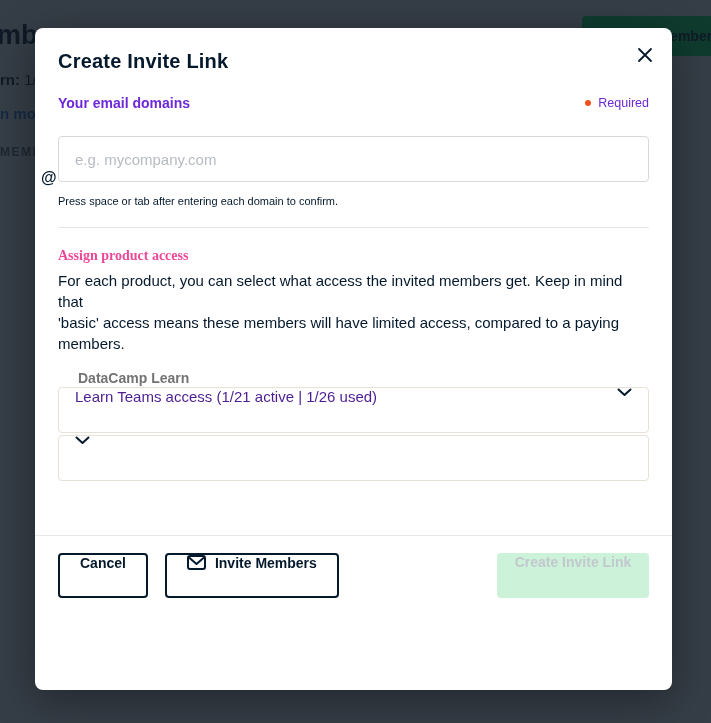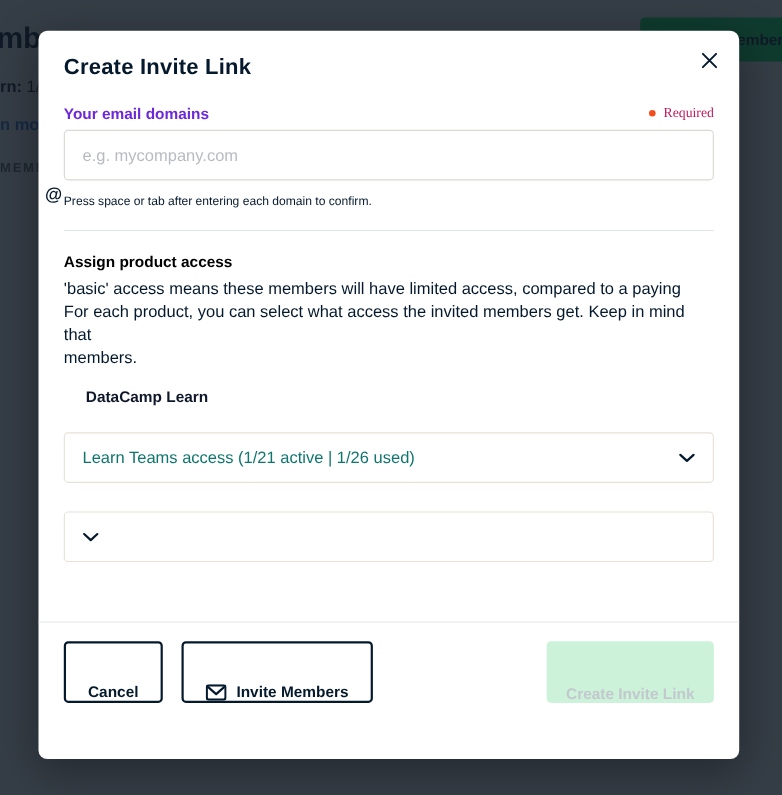--- a/index.html
+++ b/index.html
@@ -36,48 +36,48 @@
   .m-title{margin:0;padding-top:23px;font-size:20px;line-height:20px;font-weight:800;letter-spacing:.2px;}
   .m-close{
     position:absolute;top:15px;right:15px;width:24px;height:24px;
     display:flex;align-items:center;justify-content:center;cursor:pointer;background:none;border:none;padding:0;
   }
   .m-subtitle{margin:14px 0 0 0;font-size:15px;line-height:15px;color:#05192d;}
   .label-row{margin-top:24px;display:flex;align-items:center;justify-content:space-between;height:15px;}
   .f-label{font-size:14px;font-weight:800;color:#6d28d9;}
   .required{display:flex;align-items:center;gap:7px;}
   .required .dot{width:6px;height:6px;border-radius:50%;background:#f1501e;}
-  .required .txt{font-size:12.5px;color:#be185d;font-family:Liberation Serif, serif;}
+  .required .txt{font-size:12.5px;color:#6d28d9;}
   .domain-input{
-    margin-top:8px;width:100%;height:46px;box-sizing:border-box;
+    margin-top:26px;width:100%;height:46px;box-sizing:border-box;
     border:1px solid #d8d8d4;border-radius:4px;padding:0 16px;
     font-size:15px;color:#05192d;font-family:"Liberation Sans",sans-serif;outline:none;background:#fff;
   }
   .domain-input::placeholder{color:#b7bcc2;opacity:1;}
   .at-prefix{position:absolute;left:6px;top:141px;font-size:16px;font-weight:600;color:#05192d;}
   .helper{margin:12px 0 0 0;font-size:11px;line-height:15px;color:#05192d;}
   .divider{margin-top:18px;height:1px;background:#e3e5e7;}
-  .section-heading{margin:20px 0 0 0;font-size:14px;font-weight:800;color:#000000;height:15px;}
+  .section-heading{margin:20px 0 0 0;font-size:14px;font-weight:800;color:#ec4899;height:15px;font-family:Liberation Serif, serif;}
   .para{margin-top:7px;font-size:15px;line-height:21px;color:#05192d;}
-  .select-label{margin-top:16px;font-size:14px;font-weight:800;color:#0f172a;height:15px;padding-left:20px;}
+  .select-label{margin-top:16px;font-size:14px;font-weight:800;color:#737373;height:15px;padding-left:20px;}
   .select-label.ws{margin-top:31px;}
   .select{
-    margin-top:26px;height:46px;box-sizing:border-box;border:1px solid #e7e1d7;border-radius:4px;
-    display:flex;align-items:center;justify-content:space-between;padding:0 16px;cursor:pointer;background:#fff;
-    font-size:15px;color:#0f766e;
+    margin-top:2px;height:46px;box-sizing:border-box;border:1px solid #e7e1d7;border-radius:4px;
+    display:flex;justify-content:space-between;padding:0 16px;cursor:pointer;background:#fff;
+    font-size:15px;color:#4c1d95;
   }
   .chev{flex:0 0 auto;}
   
   .modal-footer{
     margin-top:54px;border-top:1px solid #e6e8ea;
     padding:17px 23px 0 23px;display:flex;align-items:center;
   }
   .btn{
-    height:56px;border-radius:4px;font-family:"Liberation Sans",sans-serif;
-    font-size:14px;font-weight:800;display:flex;align-items:flex-end;cursor:pointer;box-sizing:border-box;
+    height:45px;border-radius:4px;font-family:"Liberation Sans",sans-serif;
+    font-size:14px;font-weight:800;display:flex;align-items:flex-start;cursor:pointer;box-sizing:border-box;
   }
   .btn-outline{background:#fff;border:2px solid #05192d;color:#05192d;padding:0 20px;}
   .btn-invite{margin-left:17px;gap:9px;}
   .btn-disabled{
     margin-left:auto;background:#cdf2da;border:none;color:#c2c8cd;
     width:152px;justify-content:center;cursor:default;
   }
 </style>
 </head>
 <body>
@@ -116,22 +116,22 @@
     </div>
 
     <input class="domain-input" type="text" value="" placeholder="e.g. mycompany.com" style="">
 
     <p class="helper">Press space or tab after entering each domain to confirm.</p>
 
     <div class="divider"></div>
 
     <h3 class="section-heading">Assign product access</h3>
     <div class="para">
+      <div>For each product, you can select what access the invited members get. Keep in mind that</div>
       <div>'basic' access means these members will have limited access, compared to a paying</div>
-      <div>For each product, you can select what access the invited members get. Keep in mind that</div>
       <div>members.</div>
     </div>
 
     <div class="select-label">DataCamp Learn</div>
     <div class="select" role="combobox">
       <span>Learn Teams access (1/21 active | 1/26 used)</span>
       <svg class="chev" width="15" height="9" viewBox="0 0 15 9">
         <path d="M1.5 1.5 L7.5 7 L13.5 1.5" stroke="#05192d" stroke-width="2" fill="none" stroke-linecap="round" stroke-linejoin="round"></path>
       </svg>
     </div>

